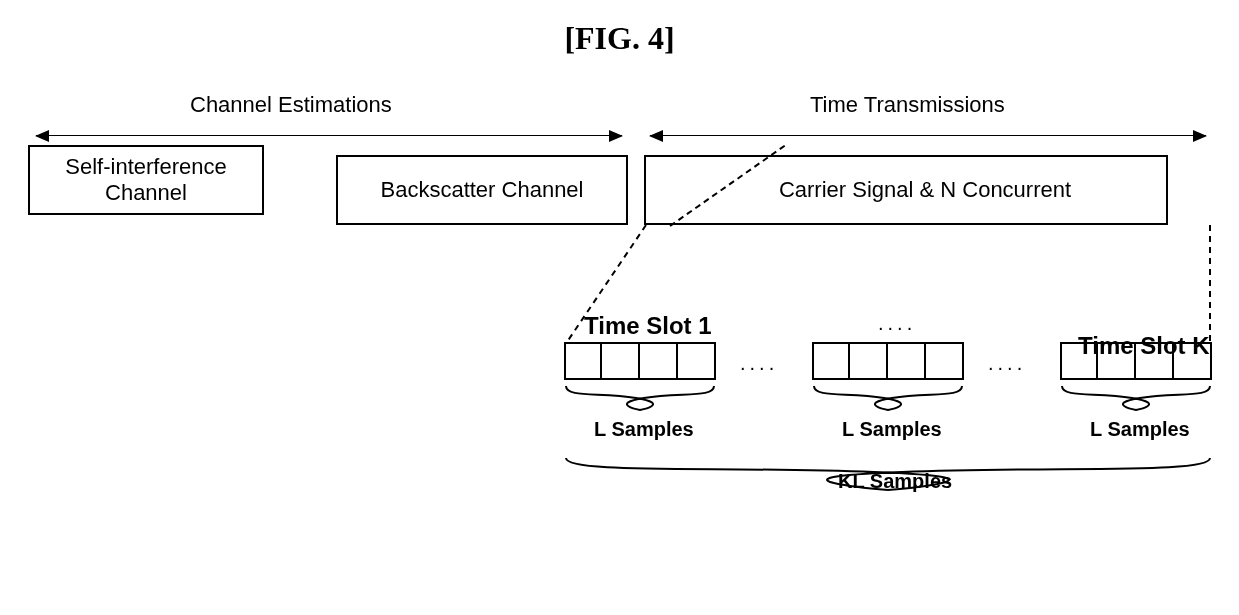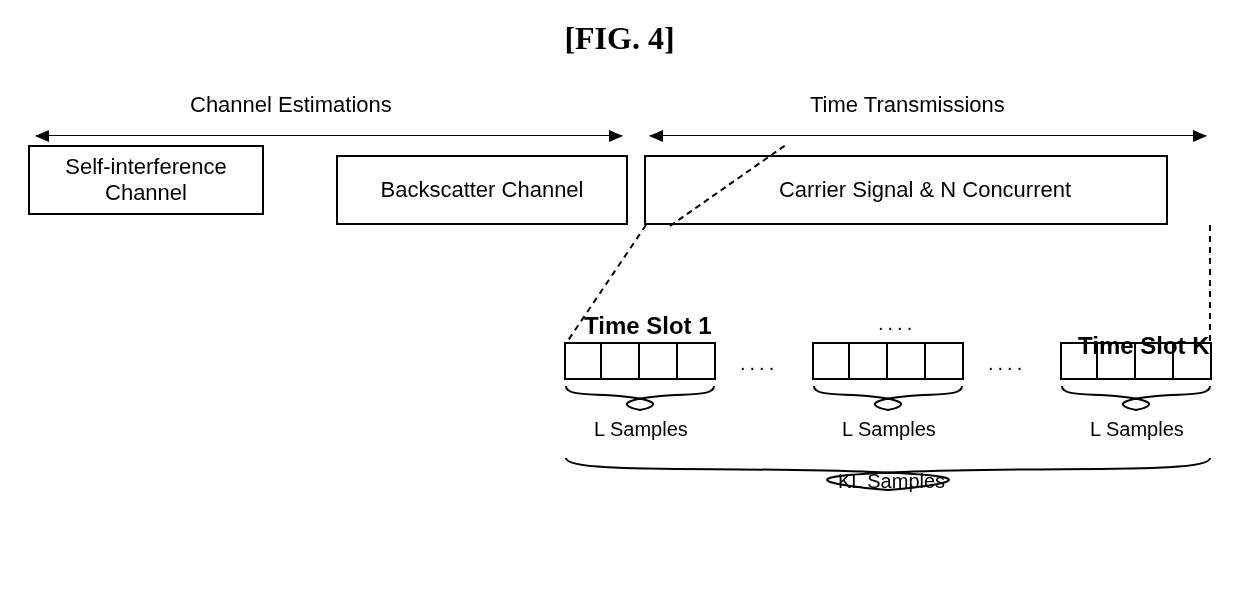--- a/index.html
+++ b/index.html
@@ -86,20 +86,21 @@
   .slot-cell + .slot-cell {
     border-left: none;
   }
   .brace {
     position: absolute;
   }
   .samples-label {
     position: absolute;
     font-size: 20px;
     white-space: nowrap;
+    font-weight: bold;
   }
   .dots {
     position: absolute;
     font-size: 20px;
     letter-spacing: 4px;
   }
   .diag-line {
     position: absolute;
     border-top: 2px dashed #000;
     transform-origin: left center;

